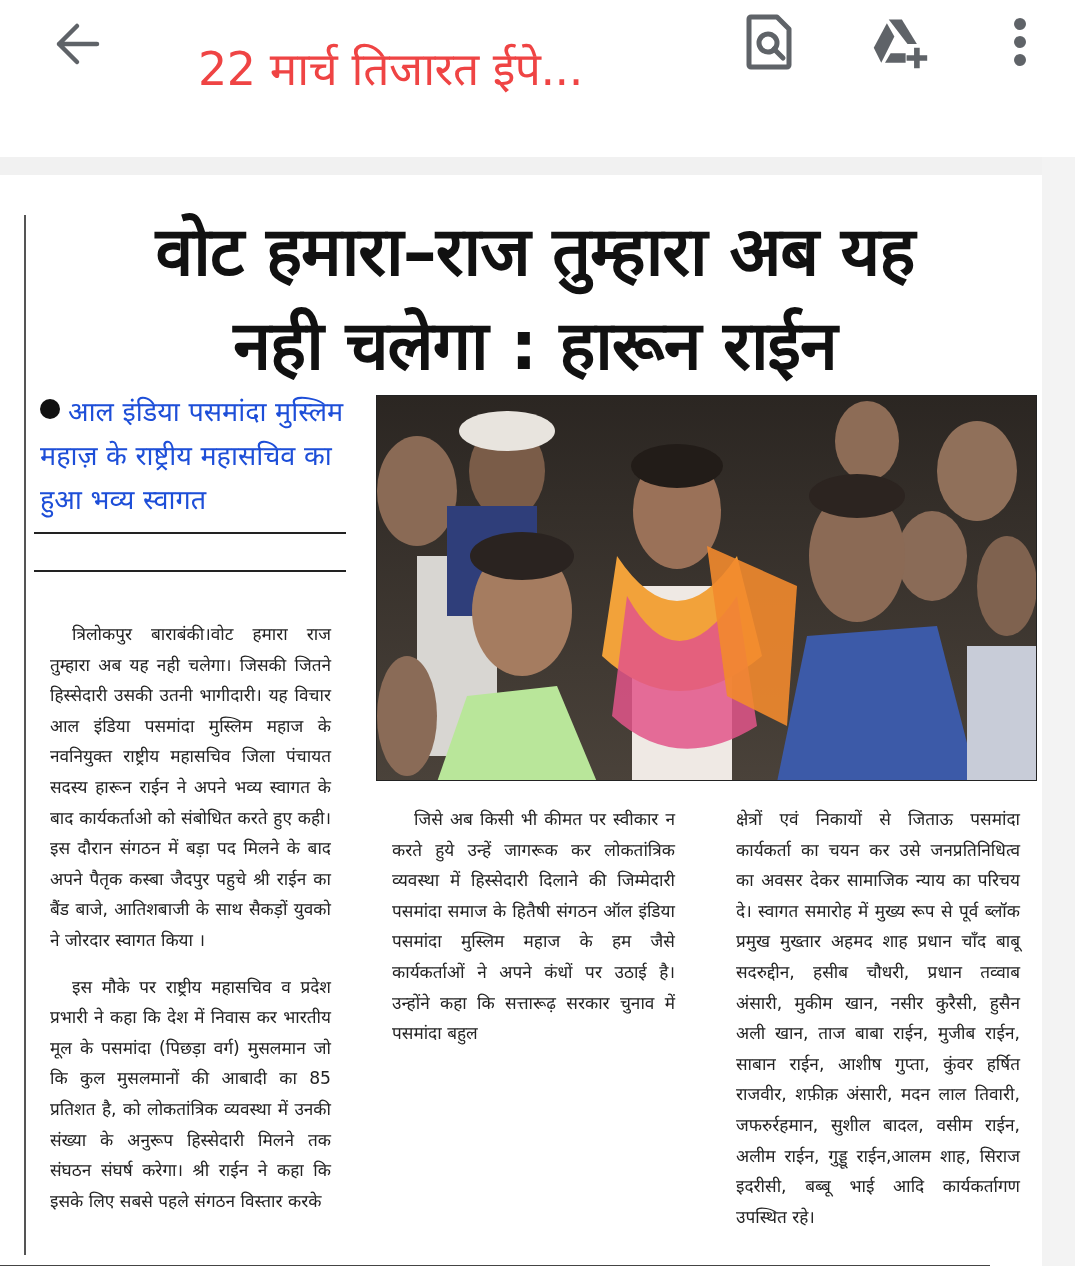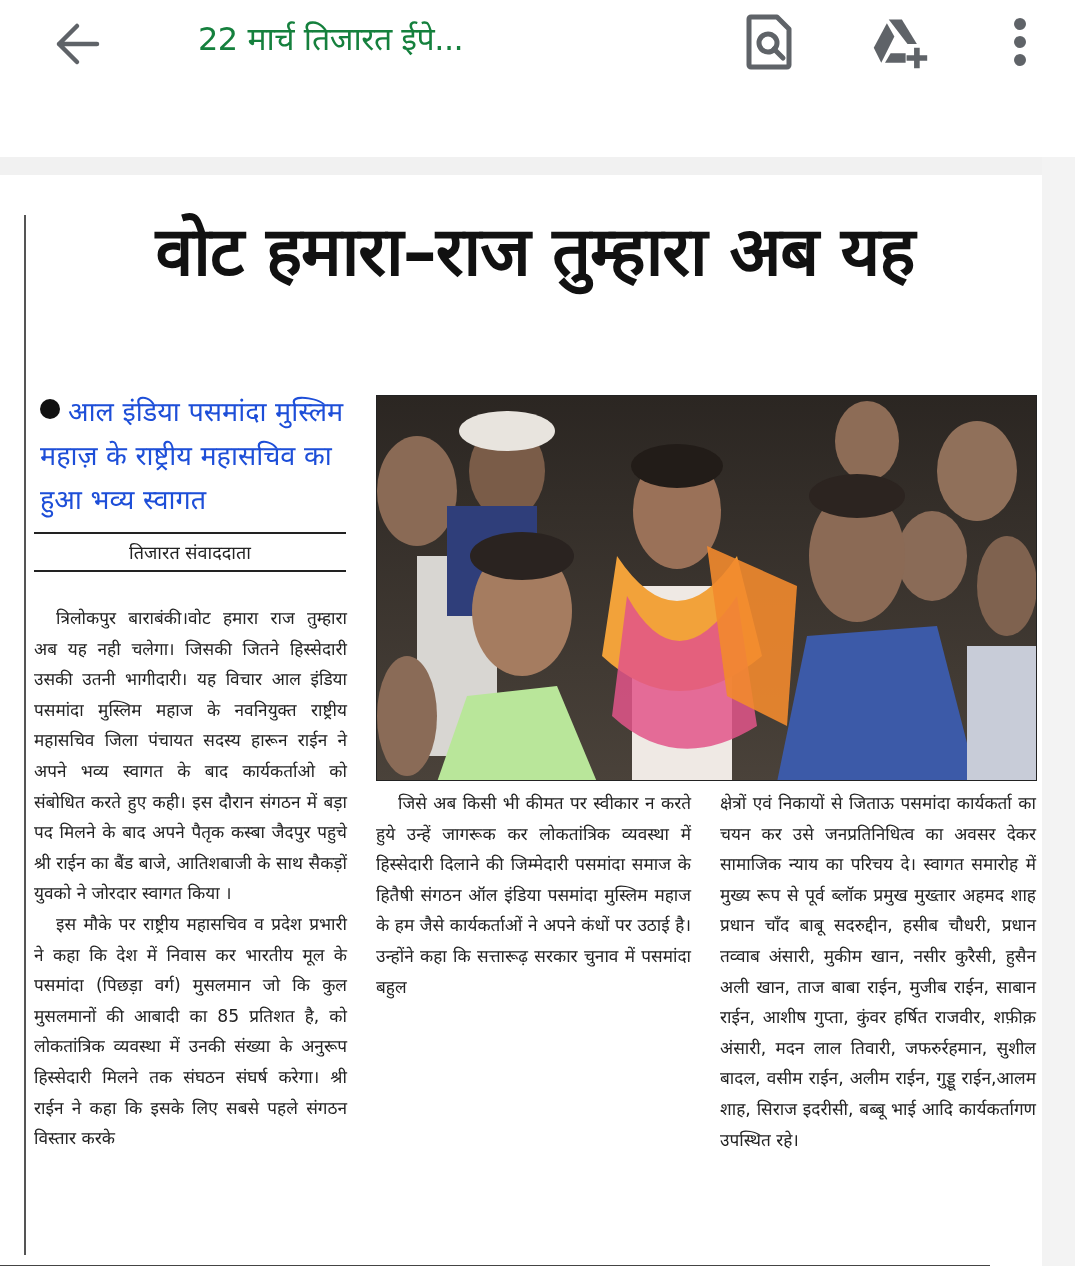--- a/index.html
+++ b/index.html
@@ -2,21 +2,21 @@
 <html><head>
 <meta charset="utf-8">
 <style>
   * { box-sizing: border-box; margin: 0; padding: 0; }
   html, body { width: 1075px; height: 1266px; overflow: hidden; background: #ffffff; }
   body { position: relative; font-family: "DejaVu Sans", sans-serif; color: #1a1a1a; }
 
   
   .appbar { position: absolute; left: 0; top: 0; width: 1075px; height: 157px; background: #ffffff; }
   .back-btn { position: absolute; left: 48px; top: 20px; width: 58px; height: 48px; display: flex; align-items: center; justify-content: center; cursor: pointer; }
-  .title { position: absolute; left: 198px; top: 16px; font-size: 32px; color: #15803d; white-space: nowrap; letter-spacing: -0.5px; font-family: "DejaVu Sans", sans-serif; }
+  .title { position: absolute; left: 198px; top: 36px; font-size: 46px; color: #ef4444; white-space: nowrap; letter-spacing: -0.5px; font-family: "DejaVu Sans", sans-serif; }
   .icon-btn { position: absolute; top: 12px; width: 60px; height: 60px; display: flex; align-items: center; justify-content: center; cursor: pointer; }
   .find-btn { left: 740px; }
   .drive-btn { left: 870px; }
   .more-btn { left: 990px; }
 
   
   .viewport { position: absolute; left: 0; top: 157px; width: 1075px; height: 1109px; background: #f1f1f1; }
   .page { position: absolute; left: 0; top: 18px; width: 1042px; height: 1107px; background: #ffffff; overflow: hidden; }
   .page-left-rule { position: absolute; left: 24px; top: 40px; width: 2px; height: 1040px; background: #555; }
   .scroll-track { position: absolute; right: 0; top: 0; width: 33px; height: 1109px; background: #f3f3f3; }
@@ -25,21 +25,21 @@
 
   .subhead { position: absolute; left: 40px; top: 215px; width: 310px; font-family: "DejaVu Sans", sans-serif; font-size: 27px; line-height: 44px; color: #1d4ed8; }
   .bullet { display: inline-block; width: 20px; height: 20px; border-radius: 50%; background: #111; margin-right: 8px; vertical-align: 2px; }
 
   .byline-rule { position: absolute; left: 34px; width: 312px; height: 2px; background: #222; }
   .byline { position: absolute; left: 34px; top: 365px; width: 312px; text-align: center; font-size: 18px; color: #222; }
 
   .photo { position: absolute; left: 376px; top: 220px; width: 661px; height: 386px; overflow: hidden; background: #3a3530; border: 1px solid #222; }
 
   .col { position: absolute; font-family: "DejaVu Sans", sans-serif; font-size: 17.2px; line-height: 30.6px; color: #222; text-align: justify; }
-  .col p { margin: 0; }
+  .col p { margin: 16px; }
   .col p.indent { text-indent: 22px; }
   .col1 { left: 34px; top: 428px; width: 313px; }
   .col2 { left: 376px; top: 613px; width: 315px; }
   .col3 { left: 720px; top: 613px; width: 316px; }
 
   .bottom-rule { position: absolute; left: 0; top: 1090px; width: 990px; height: 2px; background: #444; }
 </style>
 </head>
 <body>
 
@@ -77,28 +77,28 @@
     </svg>
   </div>
 </div>
 
 <div class="viewport">
   <div class="page">
     <div class="page-left-rule"></div>
 
     <div class="headline">
       <div>वोट हमारा–राज तुम्हारा अब यह</div>
+      <div>नही चलेगा : हारून राईन</div>
     </div>
 
     <div class="subhead">
       <span class="bullet"></span><span>आल इंडिया पसमांदा मुस्लिम महाज़ के राष्ट्रीय महासचिव का हुआ भव्य स्वागत</span>
     </div>
 
     <div class="byline-rule" style="top:357px;"></div>
-    <div class="byline">तिजारत संवाददाता</div>
     <div class="byline-rule" style="top:395px;"></div>
 
     <div class="photo">
       <svg width="661" height="386" viewBox="0 0 661 386">
         <defs>
           <linearGradient id="bg" x1="0" y1="0" x2="0" y2="1">
             <stop offset="0" stop-color="#2b2622"></stop>
             <stop offset="1" stop-color="#4a423a"></stop>
           </linearGradient>
         </defs>

